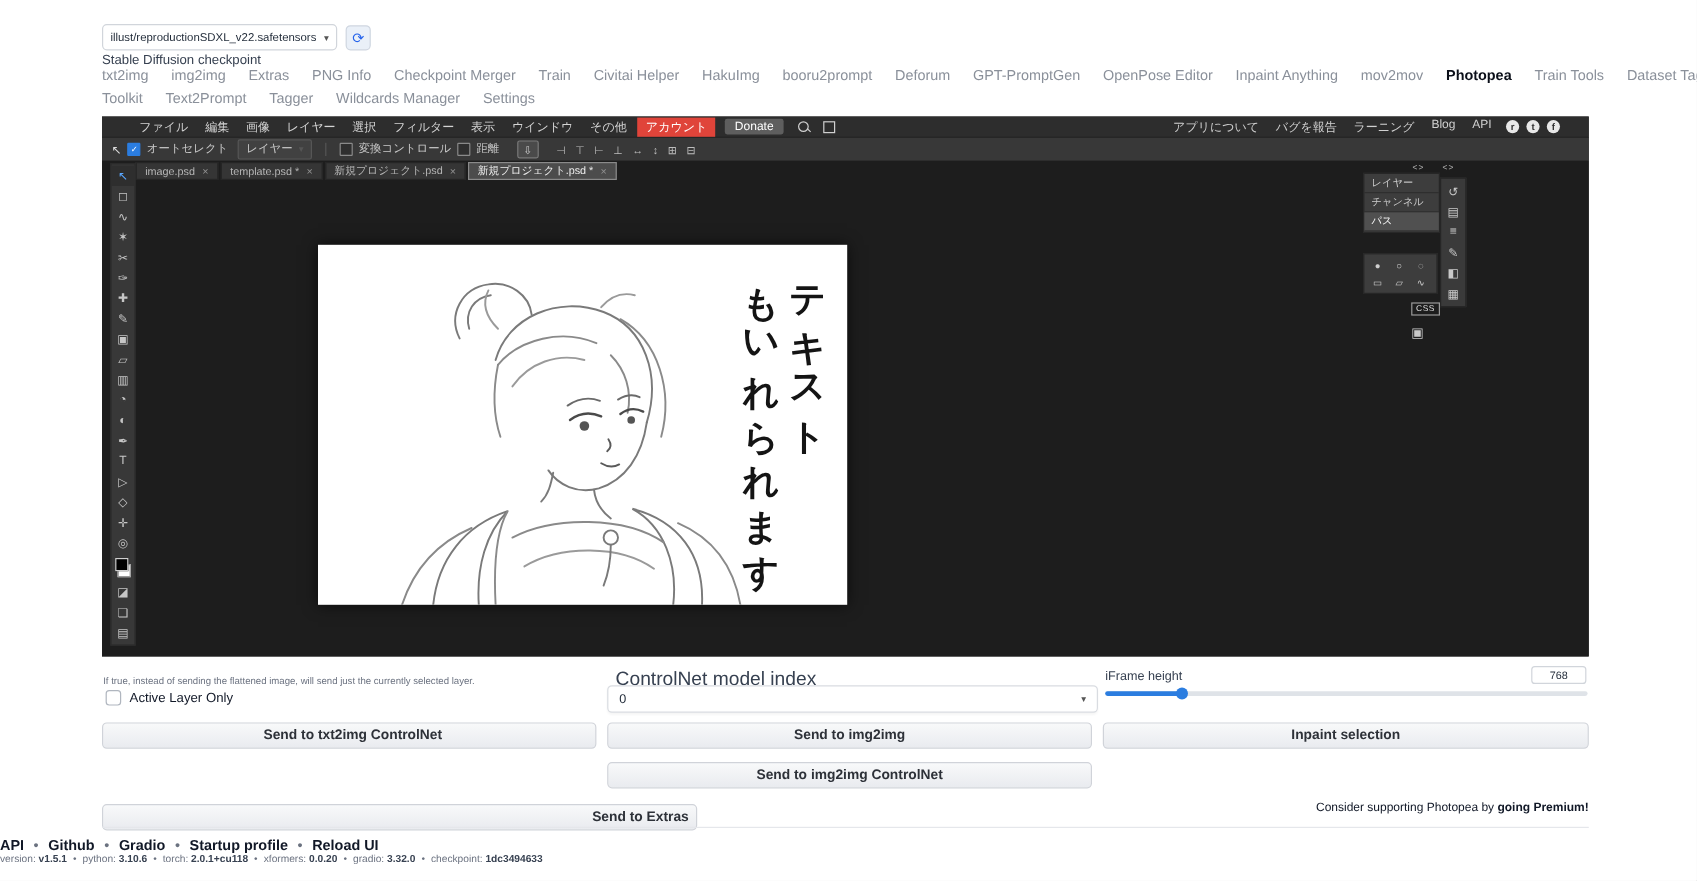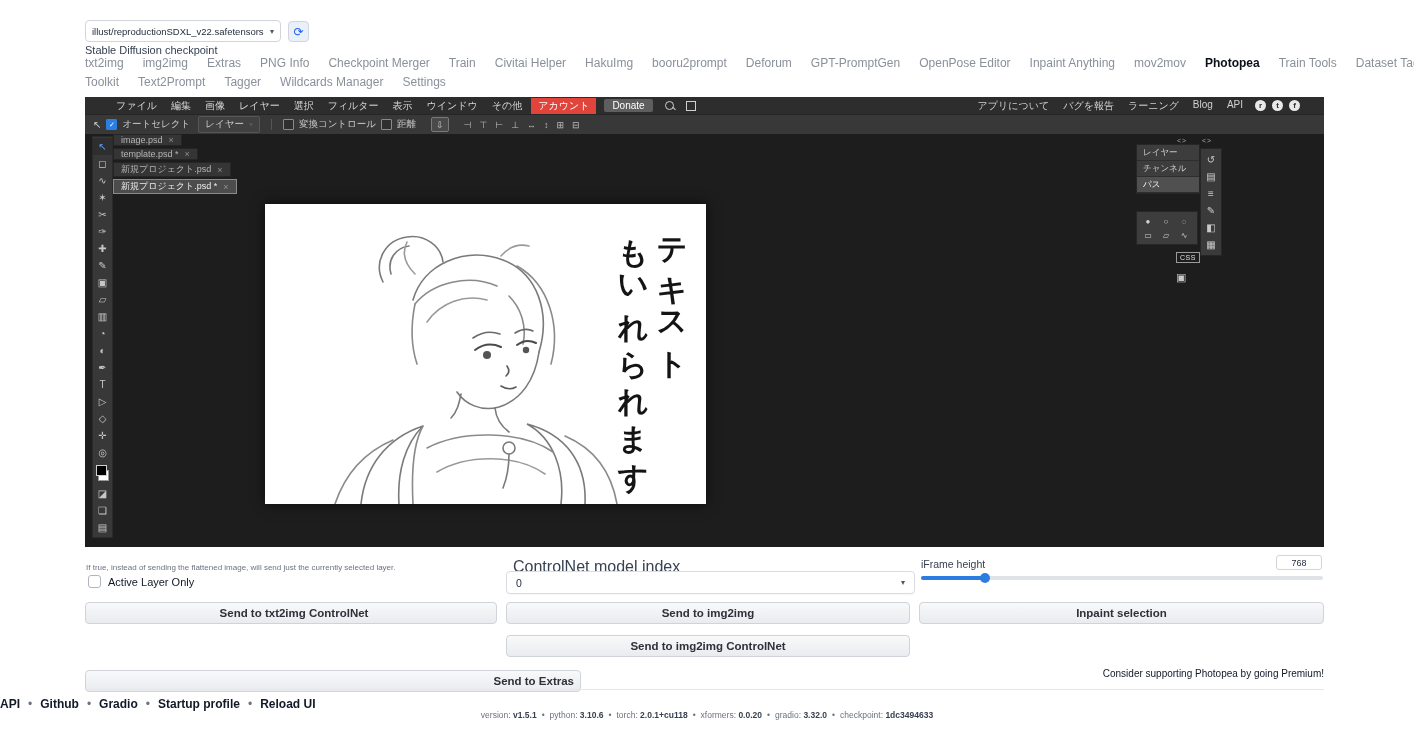--- a/index.html
+++ b/index.html
@@ -37,21 +37,21 @@
   .pp-opt-icon{font-size:10px;color:#ddd;}
   .pp-check{width:9px;height:9px;border:1px solid #8a8a8a;background:#2f2f2f;display:inline-flex;align-items:center;justify-content:center;font-size:7px;color:#fff;border-radius:1px;cursor:pointer;}
   .pp-check.checked{background:#2b7de0;border-color:#2b7de0;}
   .pp-opt-dd{display:flex;align-items:center;gap:5px;border:1px solid #565656;background:#414141;padding:1px 6px;border-radius:2px;margin-left:3px;cursor:pointer;}
   .pp-divider{width:1px;height:11px;background:#555;margin:0 6px;}
   .pp-boxed{border:1px solid #7a7a7a;background:#4a4a4a;padding:0 4px;height:13px;display:inline-flex;align-items:center;border-radius:2px;margin-left:10px;font-size:9px;cursor:pointer;}
   .pp-align{display:flex;gap:8px;margin-left:10px;font-size:9px;color:#bdbdbd;}
   .pp-align span{cursor:pointer;}
 
   .pp-body{position:relative;height:414px;background:#1d1d1d;}
-  .pp-doctabs{position:absolute;left:28px;top:0;right:140px;height:17px;display:flex;align-items:flex-start;gap:2px;flex-direction:column;}
+  .pp-doctabs{position:absolute;left:28px;top:0;right:140px;height:17px;display:flex;align-items:center;gap:2px;}
   .pp-doctab{height:15px;display:flex;align-items:center;background:#353535;border:1px solid #252525;color:#b5b5b5;font-size:9px;padding:0 7px;gap:6px;cursor:pointer;white-space:nowrap;box-sizing:border-box;}
   .pp-doctab.active{background:#4c4c4c;border-color:#8a8a8a;color:#ededed;}
   .pp-close{color:#8f8f8f;font-size:9px;cursor:pointer;}
 
   .pp-tools{position:absolute;left:7px;top:2px;width:19px;background:#383838;border:1px solid #2a2a2a;display:flex;flex-direction:column;align-items:center;padding:1px 0;}
   .pp-tool{width:19px;height:17px;display:flex;align-items:center;justify-content:center;font-size:10px;color:#c6c6c6;cursor:pointer;}
   .pp-tool.active{color:#5aa7ff;background:#2e2e2e;}
   .pp-swatch{position:relative;width:19px;height:20px;margin:2px 0;cursor:pointer;}
   .pp-swatch .bg{position:absolute;right:3px;bottom:2px;width:9px;height:9px;background:#fff;border:1px solid #999;}
   .pp-swatch .fg{position:absolute;left:3px;top:2px;width:9px;height:9px;background:#000;border:1px solid #cfcfcf;}
@@ -91,27 +91,27 @@
   .slider-handle{position:absolute;top:0;width:10px;height:10px;border-radius:50%;background:#2b7de0;}
 
   .gbtn{position:absolute;height:22px;background:linear-gradient(#f8f9fa,#e9ebef);border:1px solid #d0d3d9;border-radius:4px;font-size:11.5px;font-weight:600;color:#2d3138;font-family:inherit;cursor:pointer;}
   .b1{left:85px;top:602px;width:412px;padding-left:12px;}
   .b2{left:506px;top:602px;width:404px;}
   .b3{left:919px;top:602px;width:405px;}
   .b4{left:85px;top:670px;width:496px;text-align:right;}
   .b5{left:506px;top:635px;width:404px;}
 
   .premium{position:absolute;left:919px;top:668px;width:405px;text-align:right;font-size:10px;color:#111827;}
-  .premium b{font-weight:400;cursor:pointer;}
+  .premium b{font-weight:700;cursor:pointer;}
 
   .hdiv{position:absolute;left:85px;top:689px;width:1239px;height:1px;background:#e5e7eb;}
   .flinks{position:absolute;left:0;top:697px;width:100%;font-size:12px;color:#111827;font-weight:700;}
   .flinks .sep{color:#6b7280;margin:0 8px;font-weight:400;}
   .flinks .flink{cursor:pointer;}
-  .fversion{position:absolute;left:0;top:710px;width:100%;text-align:center;font-size:8.5px;color:#6b7280;}
+  .fversion{position:absolute;left:0;top:710px;width:100%;text-align:left;font-size:8.5px;color:#6b7280;}
   .fversion b{color:#374151;}
   .fversion .sep{margin:0 5px;}
 </style>
 </head>
 <body>
 
 <div class="page">
 
   <div class="ckpt-label">Stable Diffusion checkpoint</div>
   <div class="ckpt-select">

